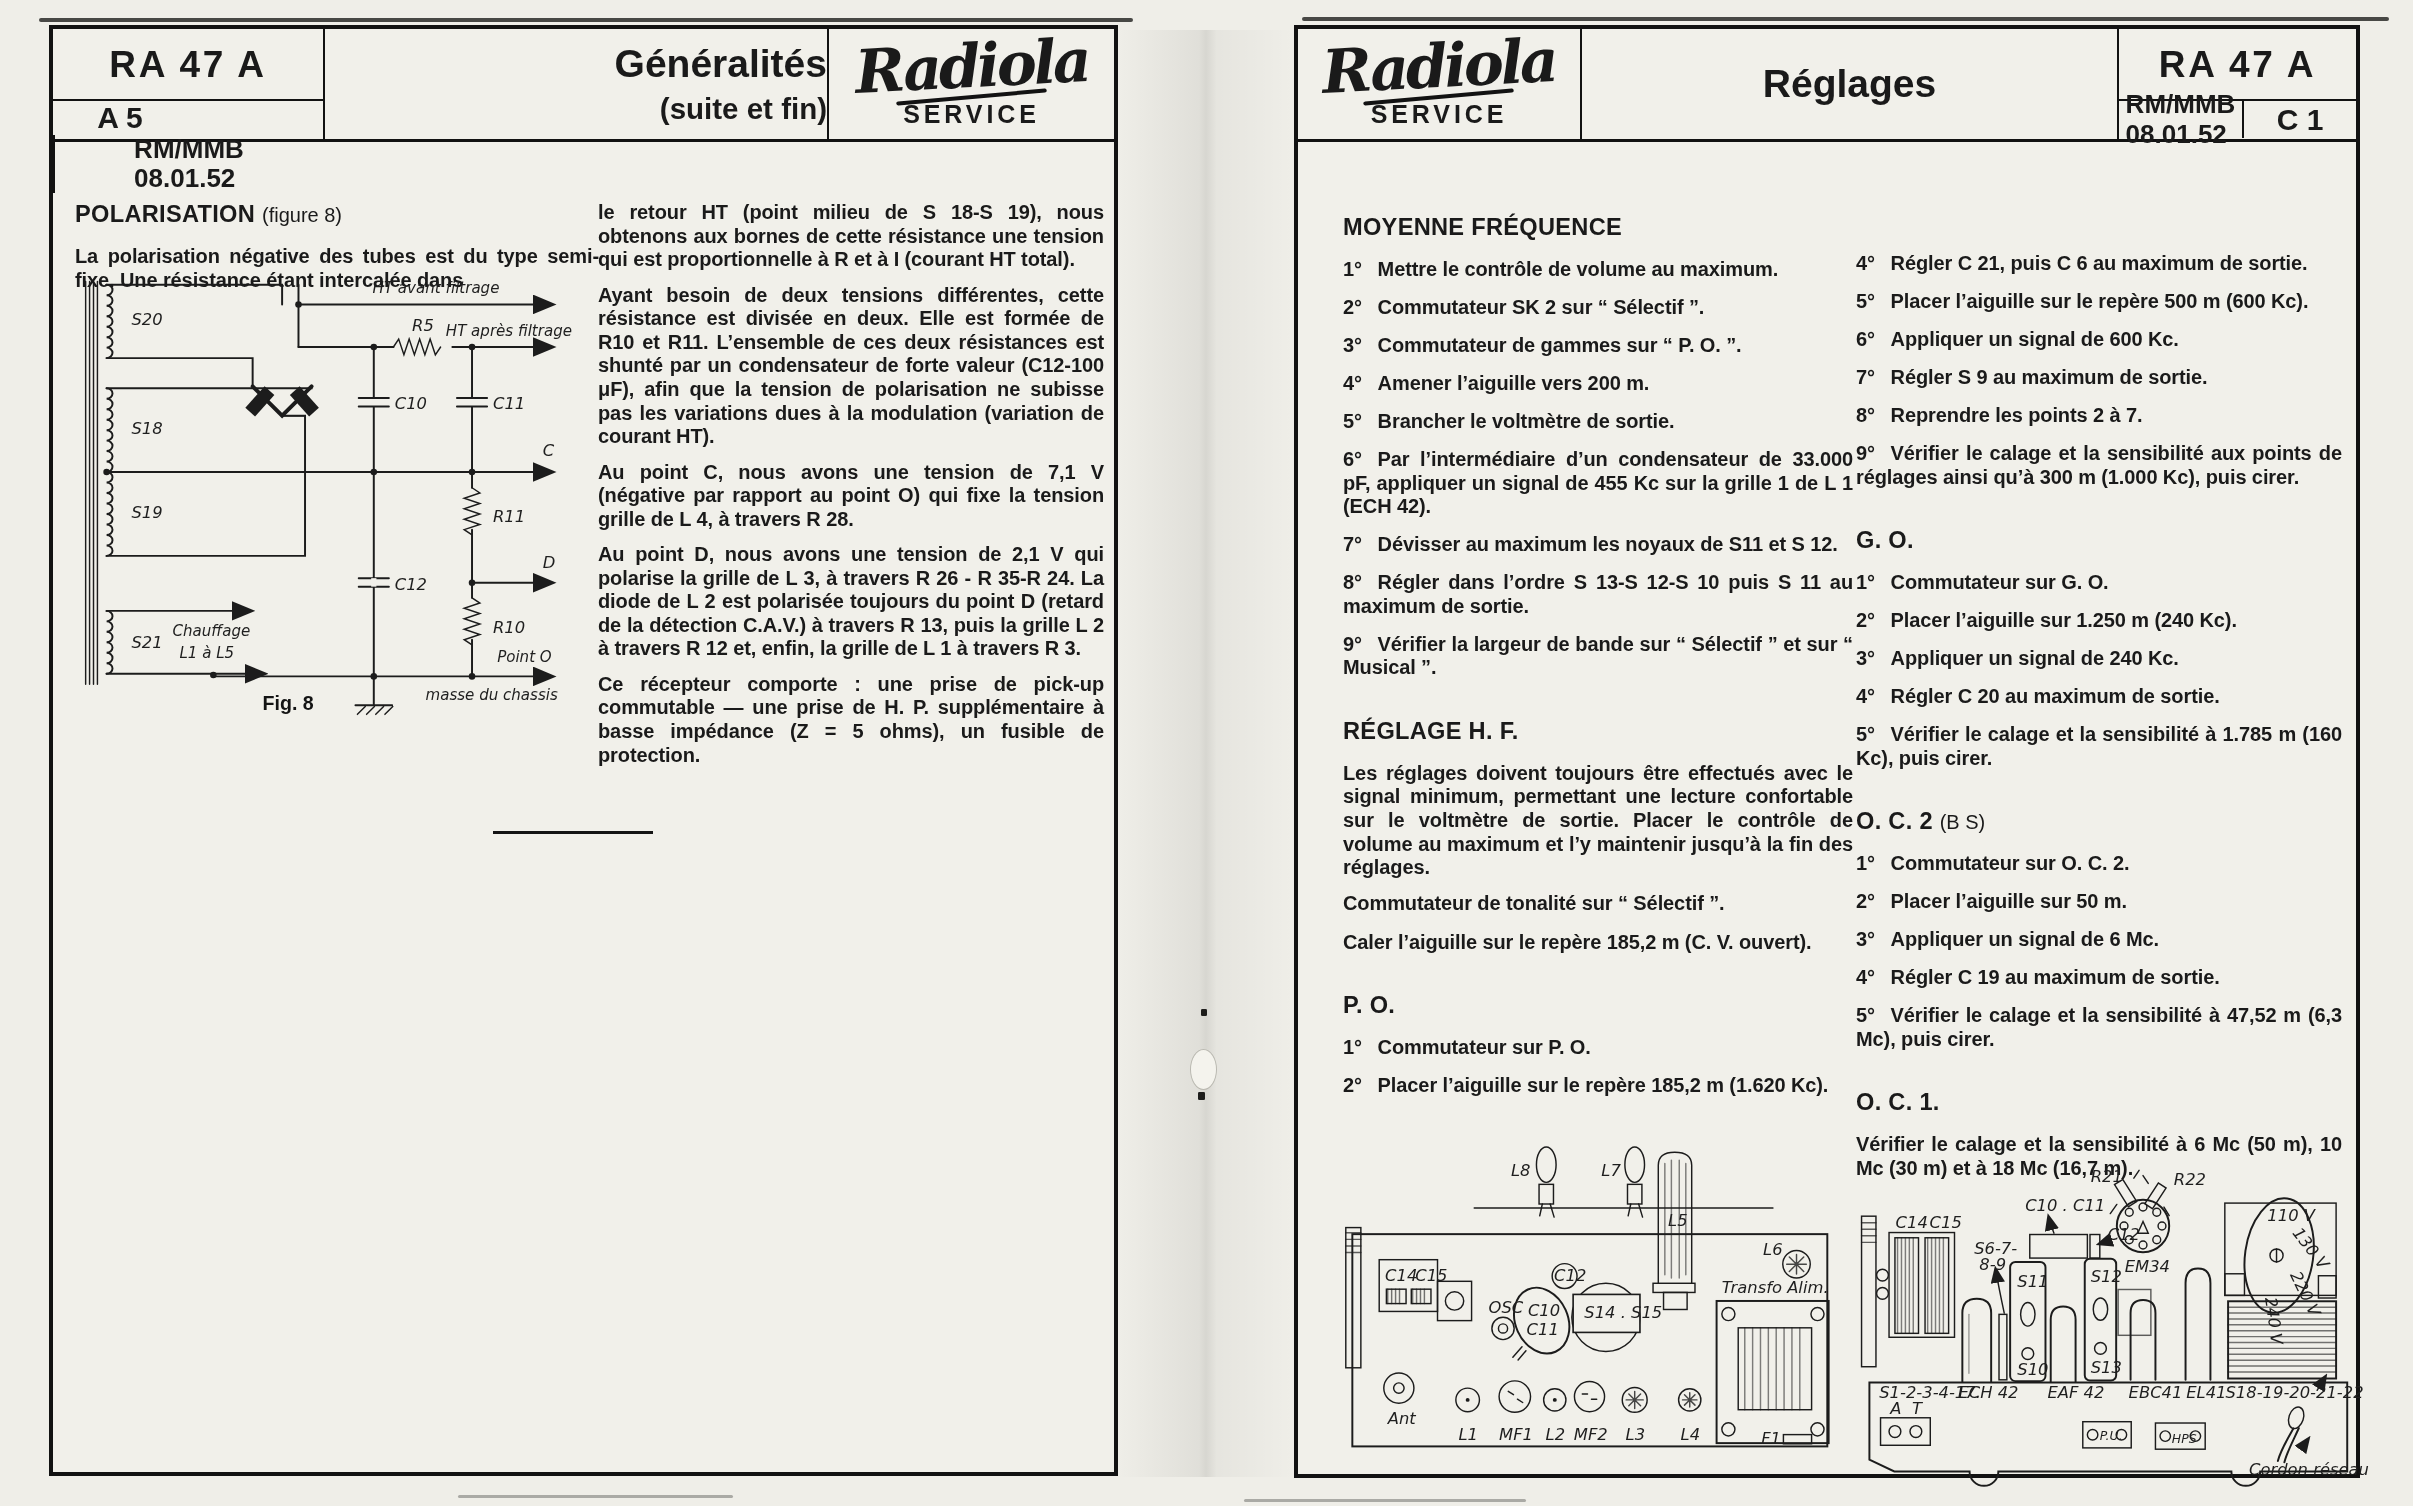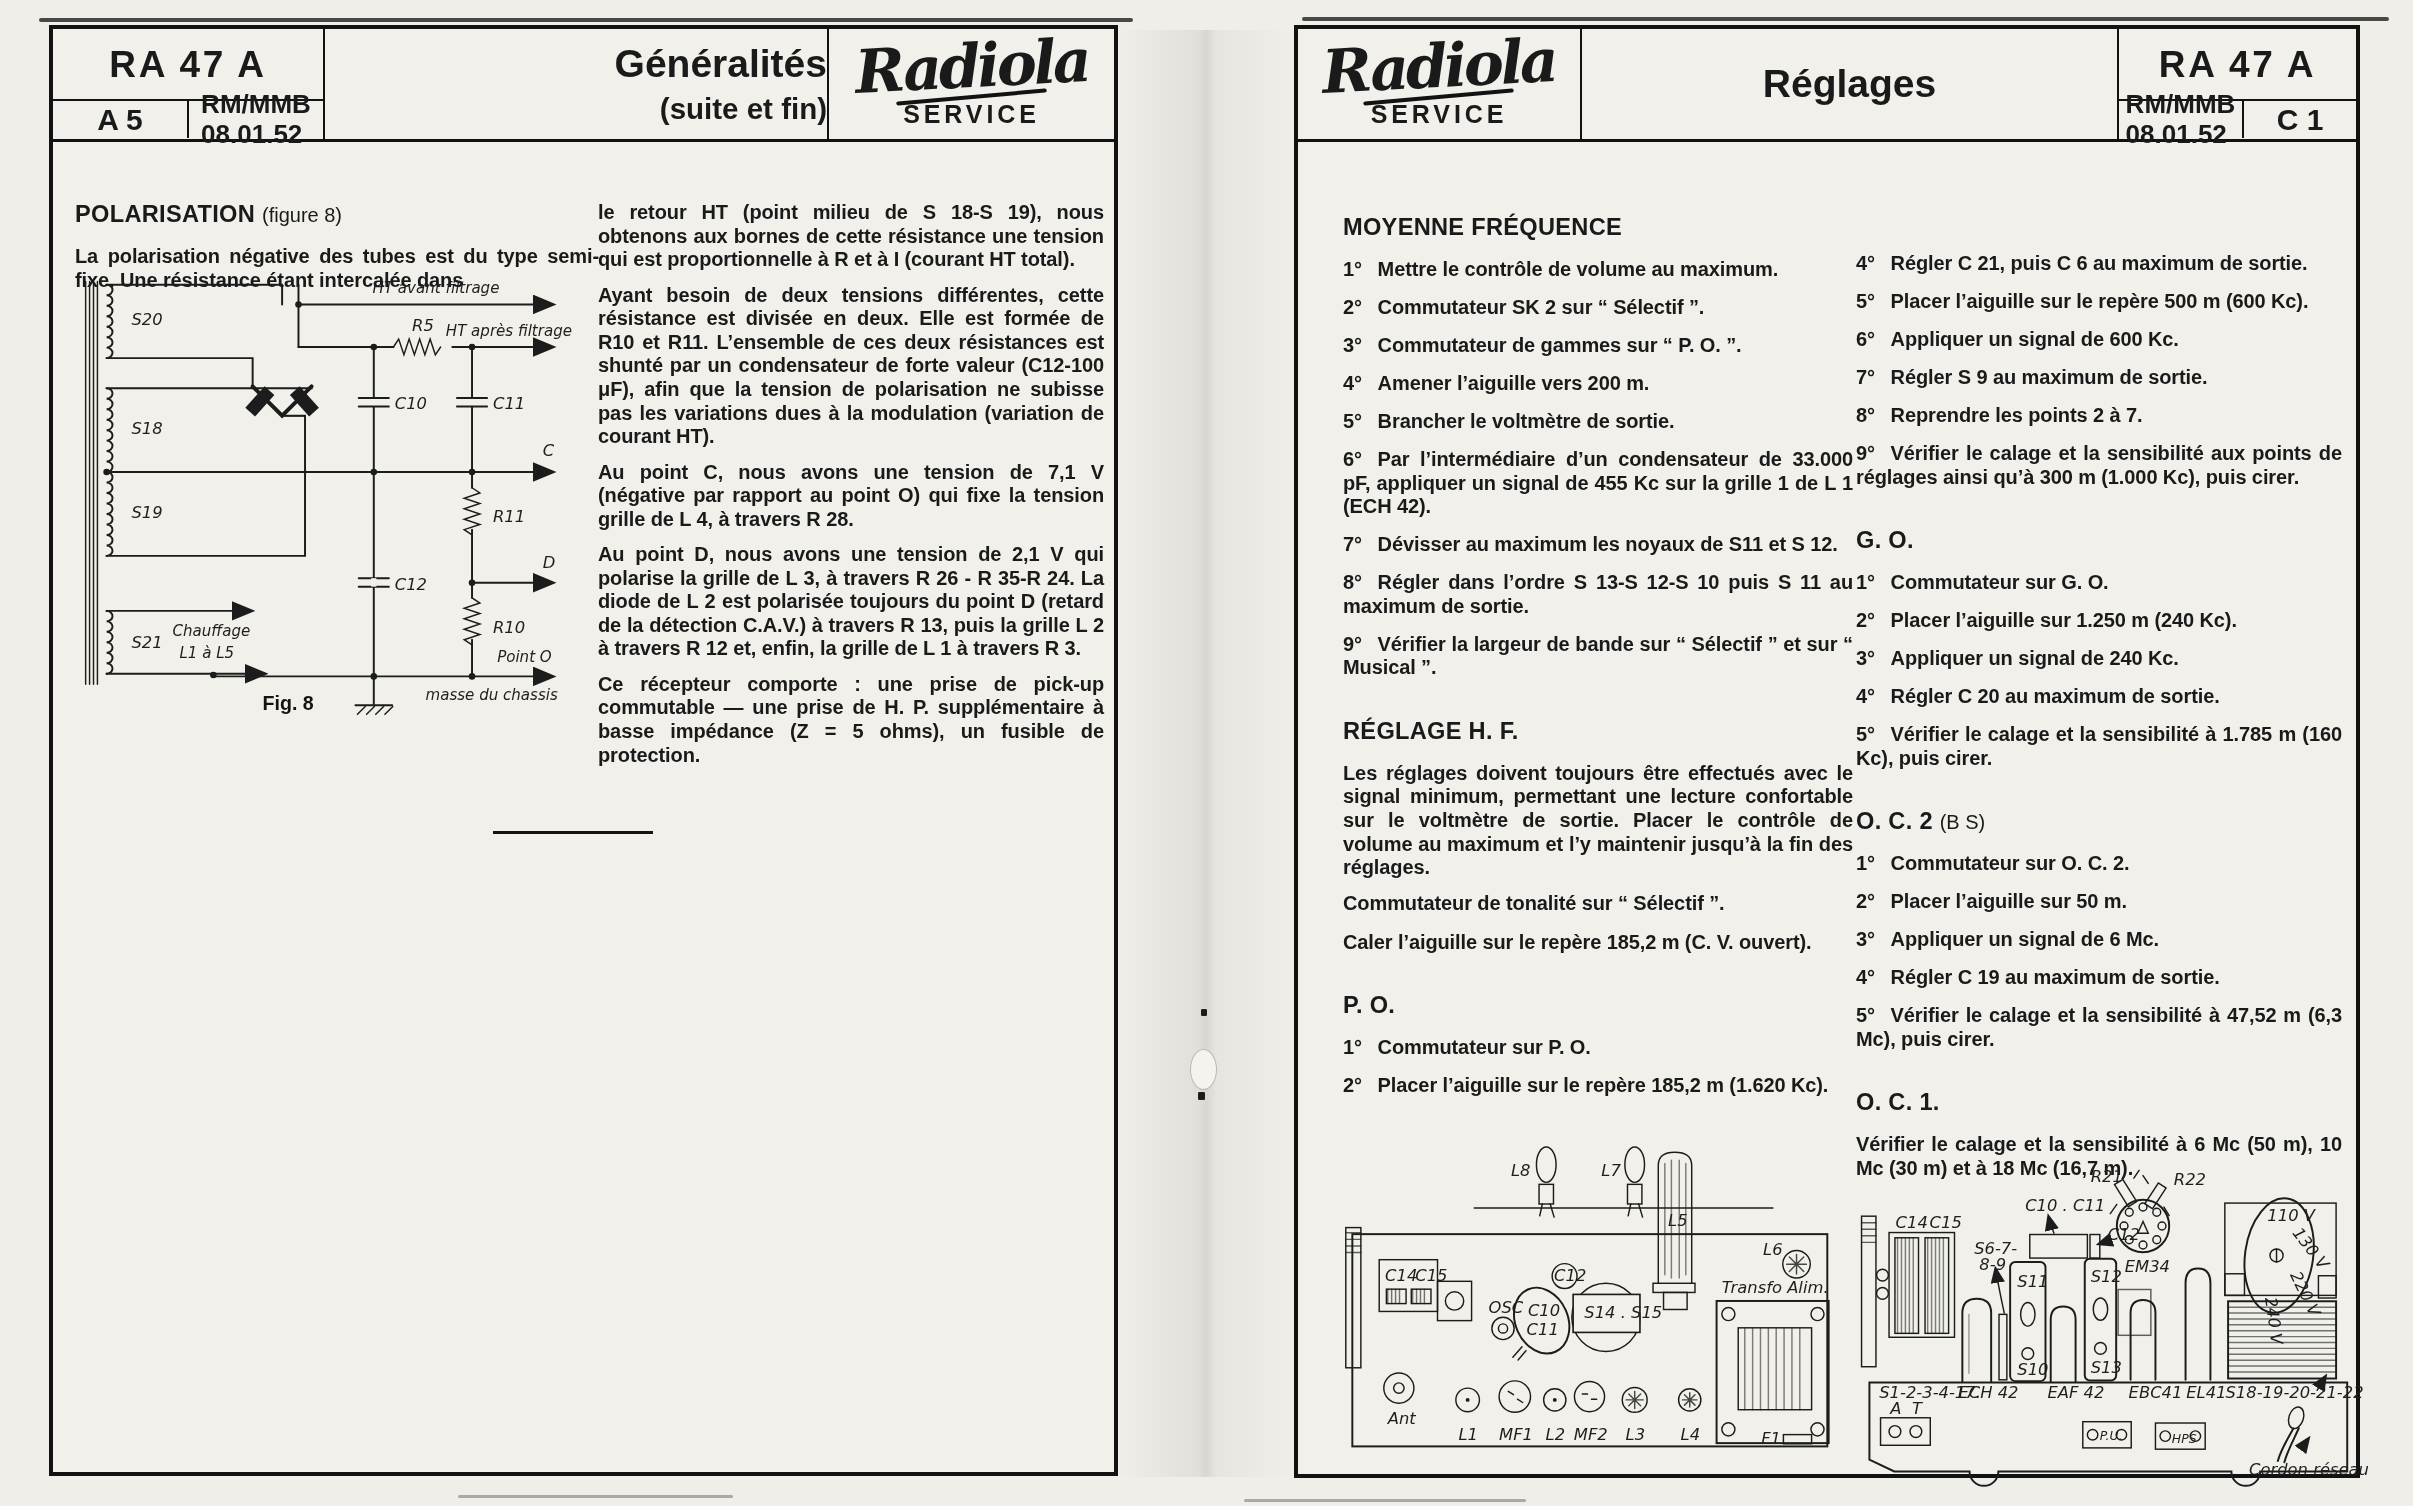--- a/index.html
+++ b/index.html
@@ -60,21 +60,21 @@
   <div class="smudge" style="left:458px;top:1495px;width:275px;height:2.6px;opacity:.35;"></div>
   <div class="smudge" style="left:1244px;top:1499px;width:282px;height:2.6px;opacity:.35;"></div>
 
   <div class="page page-left">
 
     <div class="hdr">
       <div class="cell" style="width:270px;flex-direction:column;padding:0;">
         <div class="cell" style="height:71px;width:100%;border-bottom:2px solid #121212;">
           <span class="h-model">RA 47 A</span>
         </div>
-        <div style="display:flex;height:37px;width:100%;">
+        <div style="display:flex;height:37px;width:100%;flex-direction:column;">
           <div class="cell" style="width:134px;">
             <span class="h-plate">A 5</span>
           </div>
           <div class="cell vdiv" style="flex:1;">
             <div class="h-ref">
               <div>RM/MMB</div>
               <div>08.01.52</div>
             </div>
           </div>
         </div>

